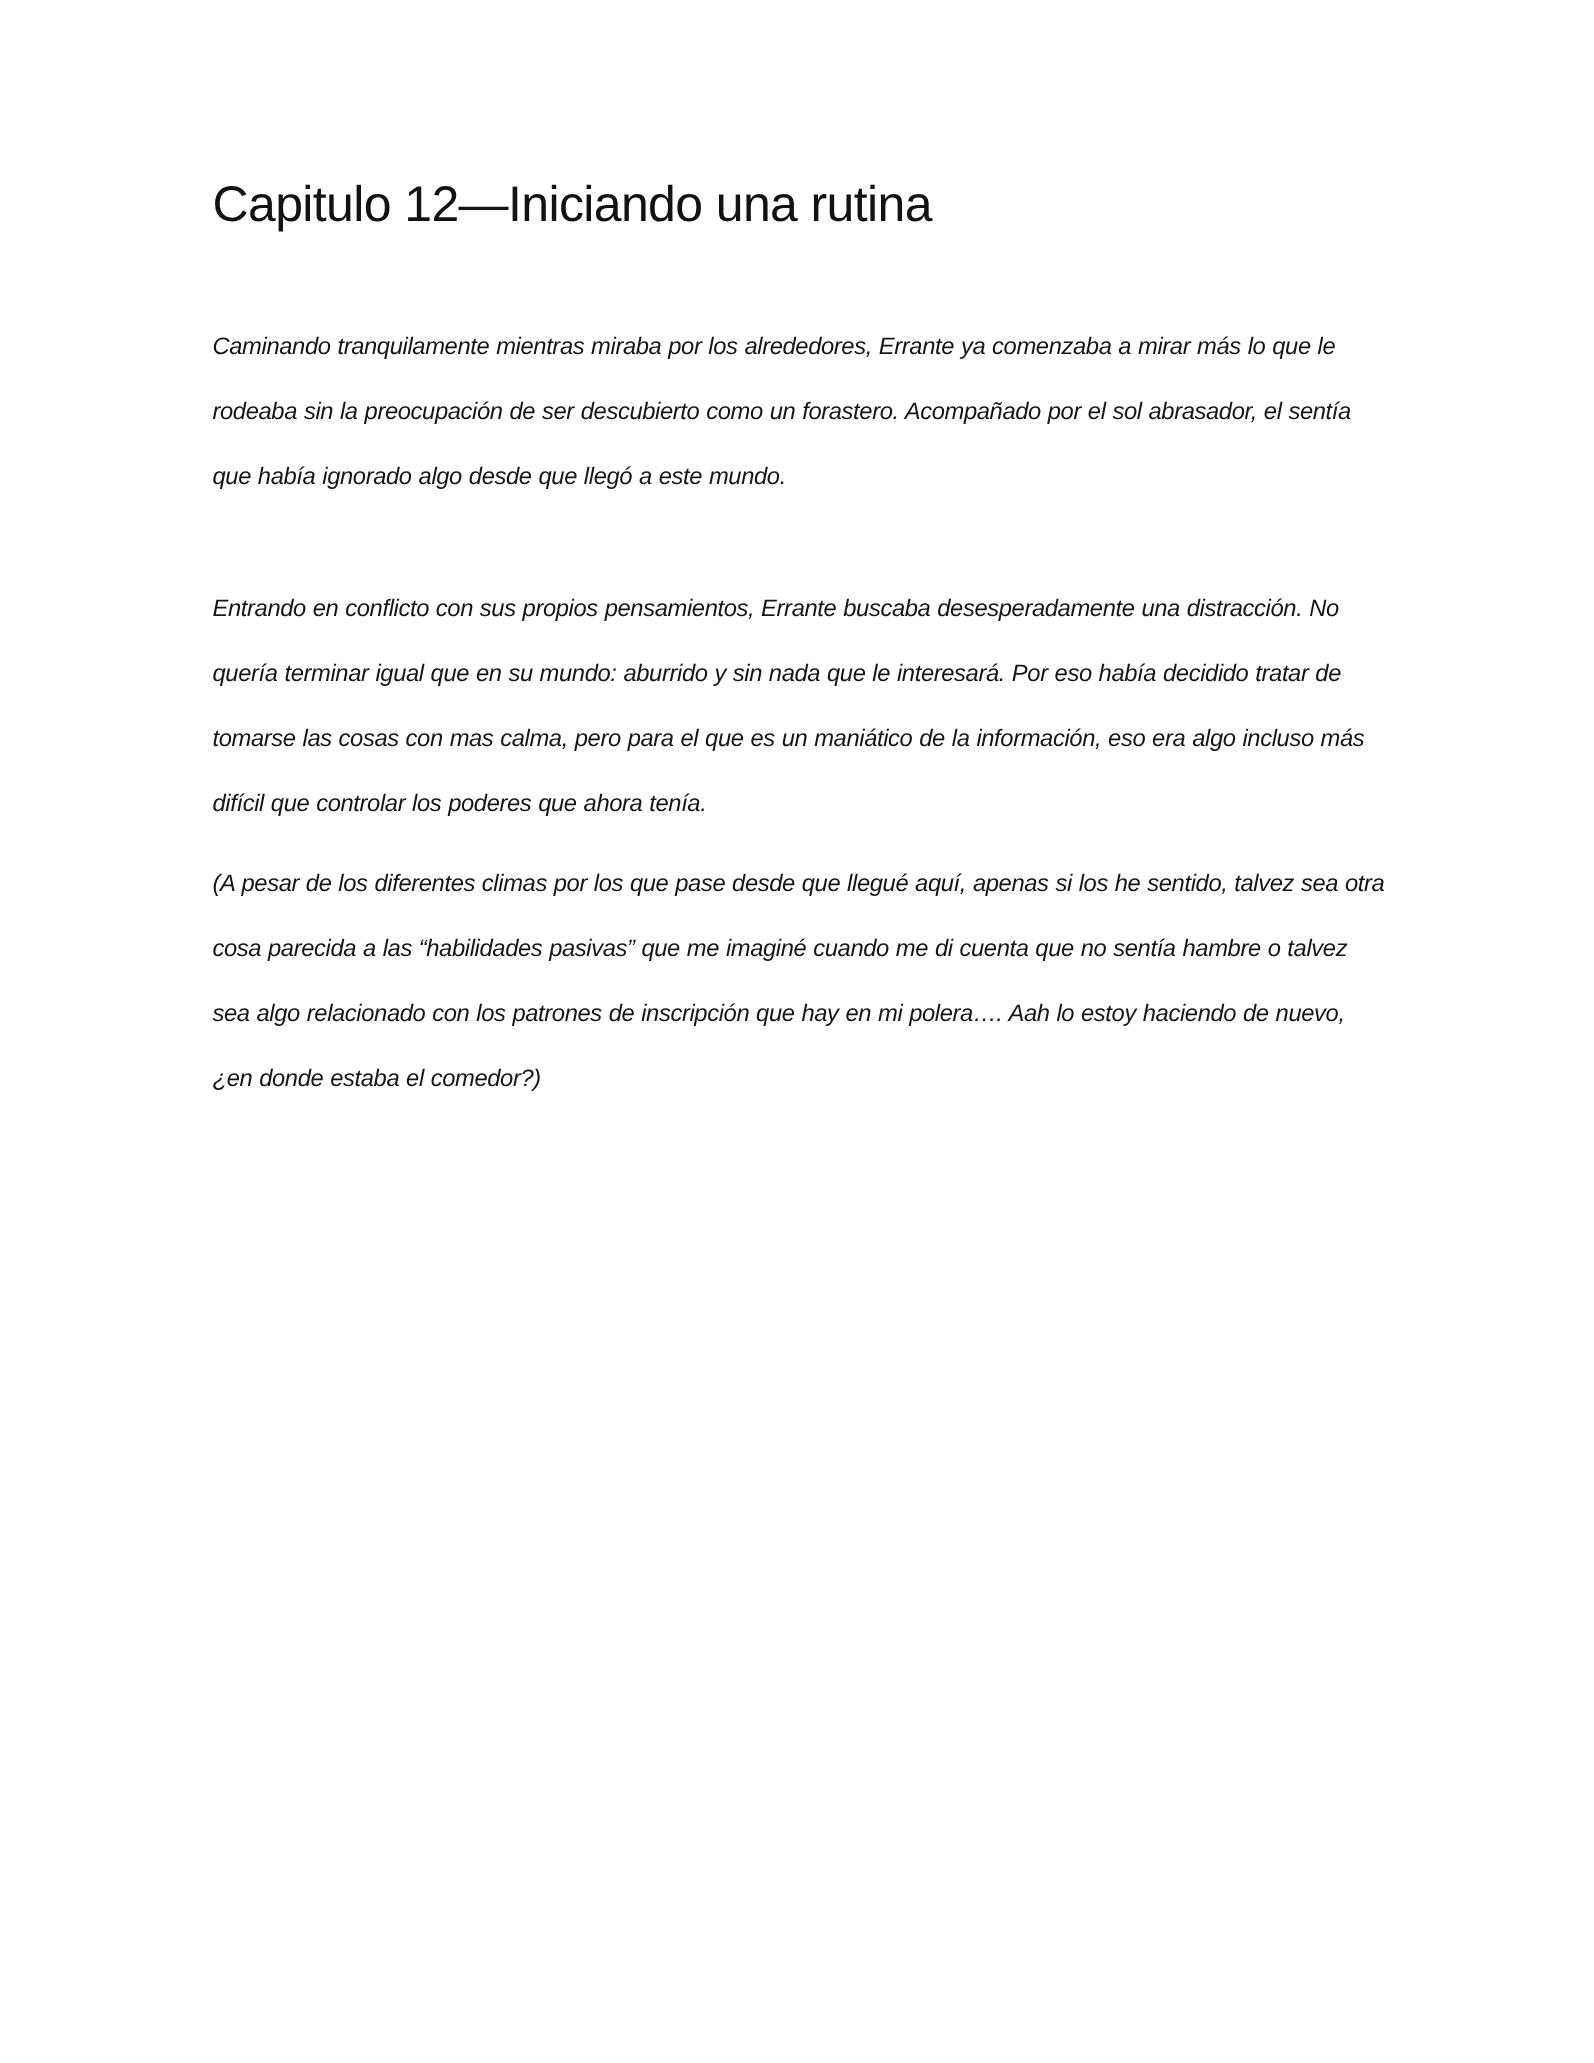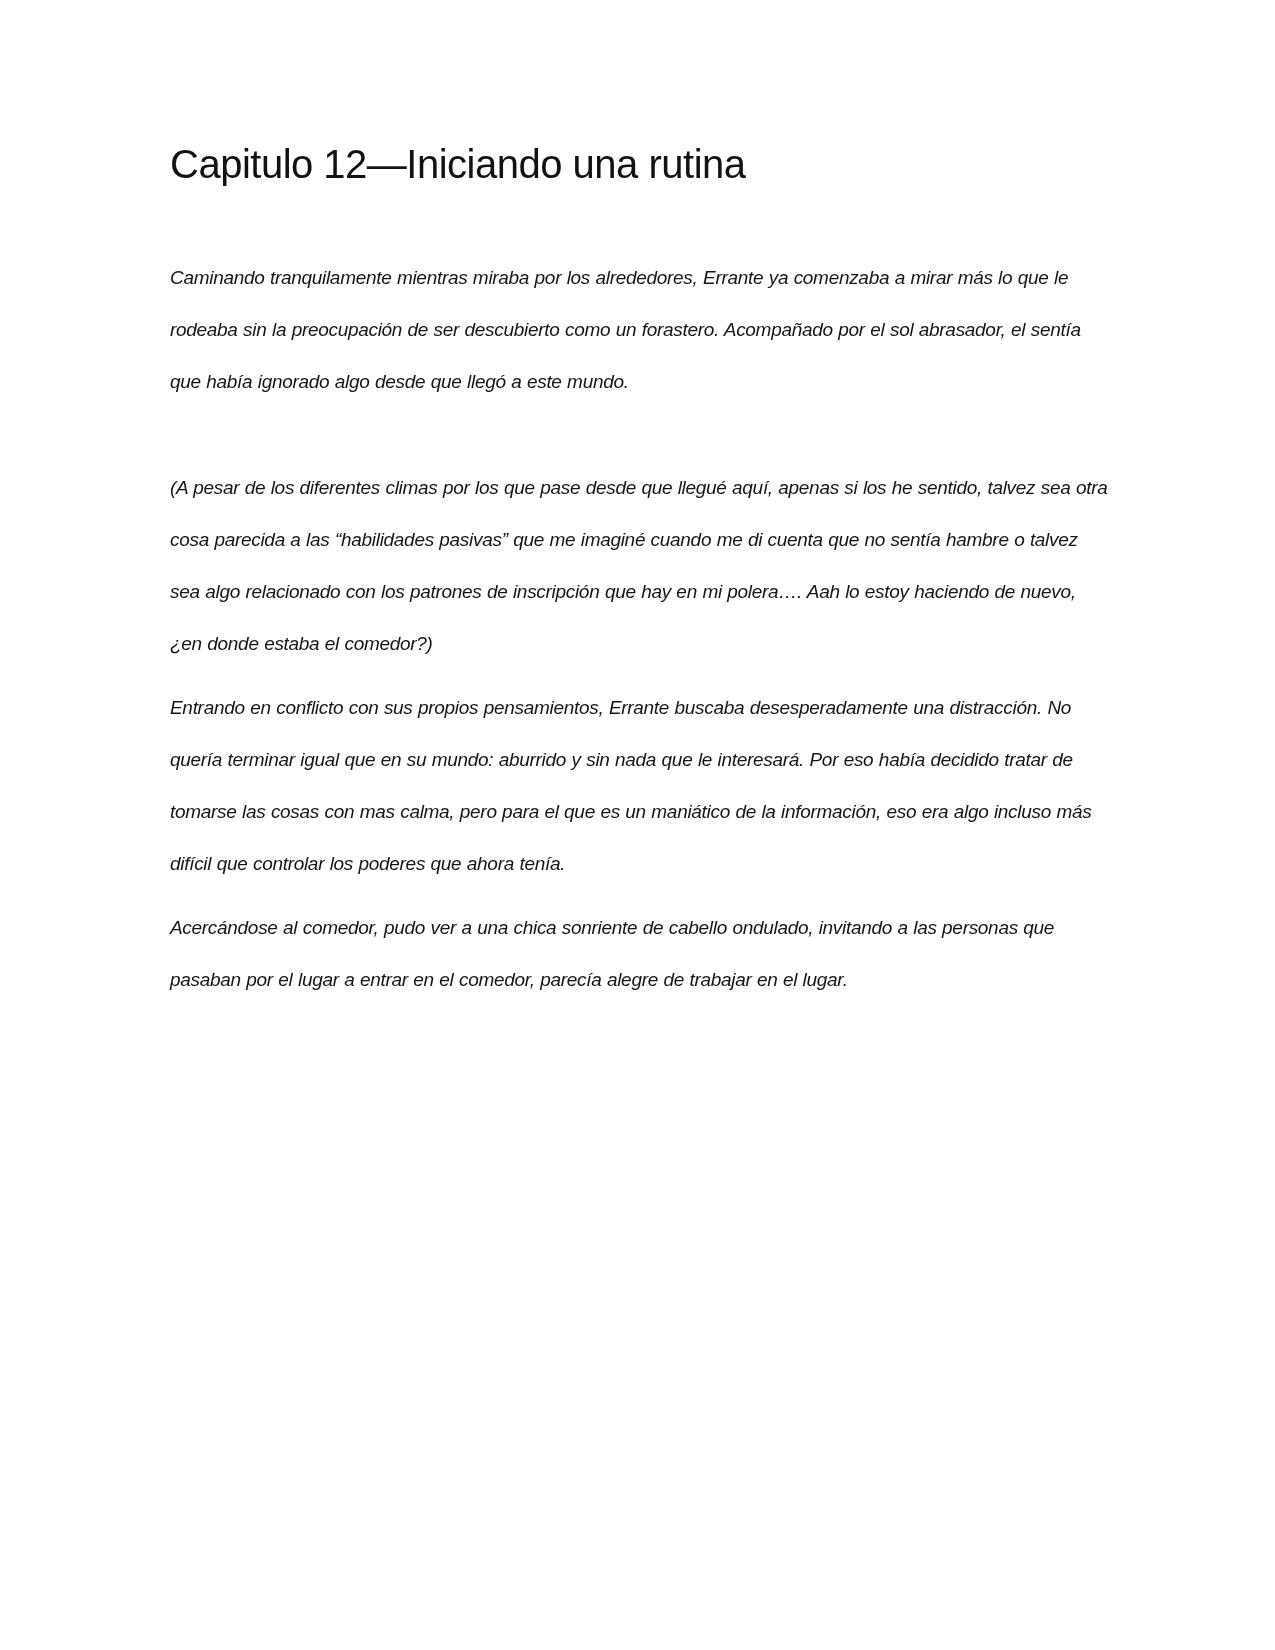--- a/index.html
+++ b/index.html
@@ -45,18 +45,17 @@
 </style>
 </head>
 <body>
 
 <div class="page">
   <div class="content">
     <h1 class="doc-title">Capitulo 12—Iniciando una rutina</h1>
     <div class="doc-body">
         <p>Caminando tranquilamente mientras miraba por los alrededores, Errante ya comenzaba a mirar más lo que le rodeaba sin la preocupación de ser descubierto como un forastero. Acompañado por el sol abrasador, el sentía que había ignorado algo desde que llegó a este mundo.</p>
         <p class="spacer"></p>
+        <p>Entrando en conflicto con sus propios pensamientos, Errante buscaba desesperadamente una distracción. No quería terminar igual que en su mundo: aburrido y sin nada que le interesará. Por eso había decidido tratar de tomarse las cosas con mas calma, pero para el que es un maniático de la información, eso era algo incluso más difícil que controlar los poderes que ahora tenía.</p>
         <p>(A pesar de los diferentes climas por los que pase desde que llegué aquí, apenas si los he sentido, talvez sea otra cosa parecida a las “habilidades pasivas” que me imaginé cuando me di cuenta que no sentía hambre o talvez sea algo relacionado con los patrones de inscripción que hay en mi polera…. Aah lo estoy haciendo de nuevo, ¿en donde estaba el comedor?)</p>
-        <p>Entrando en conflicto con sus propios pensamientos, Errante buscaba desesperadamente una distracción. No quería terminar igual que en su mundo: aburrido y sin nada que le interesará. Por eso había decidido tratar de tomarse las cosas con mas calma, pero para el que es un maniático de la información, eso era algo incluso más difícil que controlar los poderes que ahora tenía.</p>
-        <p>Acercándose al comedor, pudo ver a una chica sonriente de cabello ondulado, invitando a las personas que pasaban por el lugar a entrar en el comedor, parecía alegre de trabajar en el lugar.</p>
       </div>
   </div>
 </div>
 
 </body></html>

